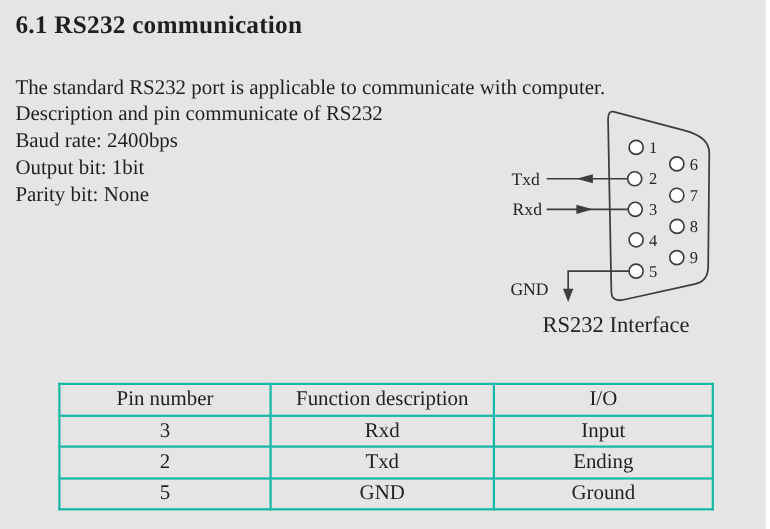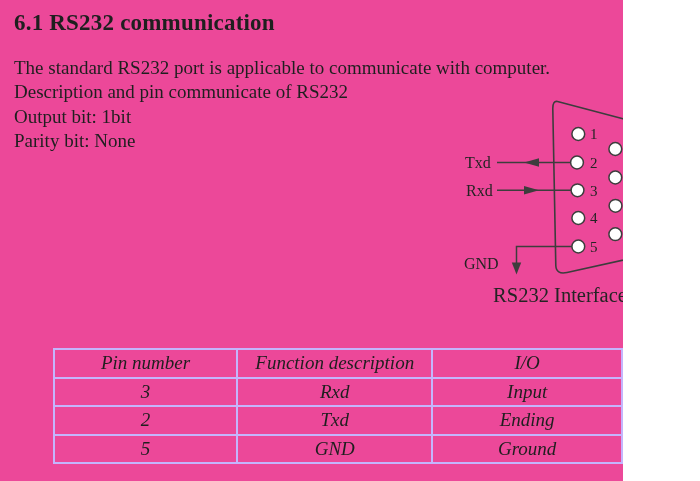--- a/index.html
+++ b/index.html
@@ -2,41 +2,41 @@
 <html><head>
 <meta charset="utf-8">
 <style>
   html, body {
     margin: 0;
     padding: 0;
     background: #ffffff;
   }
   .page {
     position: relative;
-    width: 623px;
+    width: 696px;
     height: 481px;
-    background: #ec4899;
+    background: #e5e5e5;
     font-family: "Liberation Serif", "DejaVu Serif", serif;
     color: #1f1f1f;
     overflow: hidden;
   }
   .heading {
     position: absolute;
     left: 14px;
     top: 10px;
     margin: 0;
     font-size: 23px;
     font-weight: bold;
     letter-spacing: 0.2px;
     white-space: nowrap;
   }
   .paragraph {
     position: absolute;
     left: 14px;
-    top: 56px;
+    top: 68px;
   }
   .paragraph .line {
     height: 24.4px;
     line-height: 24.4px;
     font-size: 19px;
     white-space: nowrap;
   }
   .diagram-svg {
     position: absolute;
     left: 440px;
@@ -53,41 +53,41 @@
     position: absolute;
     left: 53px;
     top: 348px;
   }
   table.pin-table {
     border-collapse: collapse;
     table-layout: fixed;
   }
   table.pin-table th,
   table.pin-table td {
-    border: 2px solid #c4b5fd;
+    border: 2px solid #14b8a6;
     font-weight: normal;
     font-size: 19px;
     text-align: center;
     vertical-align: middle;
     height: 26.5px;
     padding: 0;
     color: #1f1f1f;
-    font-style: italic;
   }
 </style>
 </head>
 <body>
 
 <div class="page">
 
   <h1 class="heading">6.1 RS232 communication</h1>
 
   <div class="paragraph">
     <div class="line">The standard RS232 port is applicable to communicate with computer.</div>
     <div class="line">Description and pin communicate of RS232</div>
+    <div class="line">Baud rate: 2400bps</div>
     <div class="line">Output bit: 1bit</div>
     <div class="line">Parity bit: None</div>
   </div>
 
   <svg class="diagram-svg" width="260" height="215" viewBox="0 0 260 215">
 
     <path d="M 117.5,3.5 L 182,20.5 Q 205.5,26.5 204.8,42 L 203.8,145
              Q 203.4,157.5 192.5,160 L 127,174.5 Q 116.2,176.8 115.8,167.5
              L 112.8,11 Q 112.6,2.5 117.5,3.5 Z" fill="none" stroke="#3d3d3d" stroke-width="1.6"></path>
 

